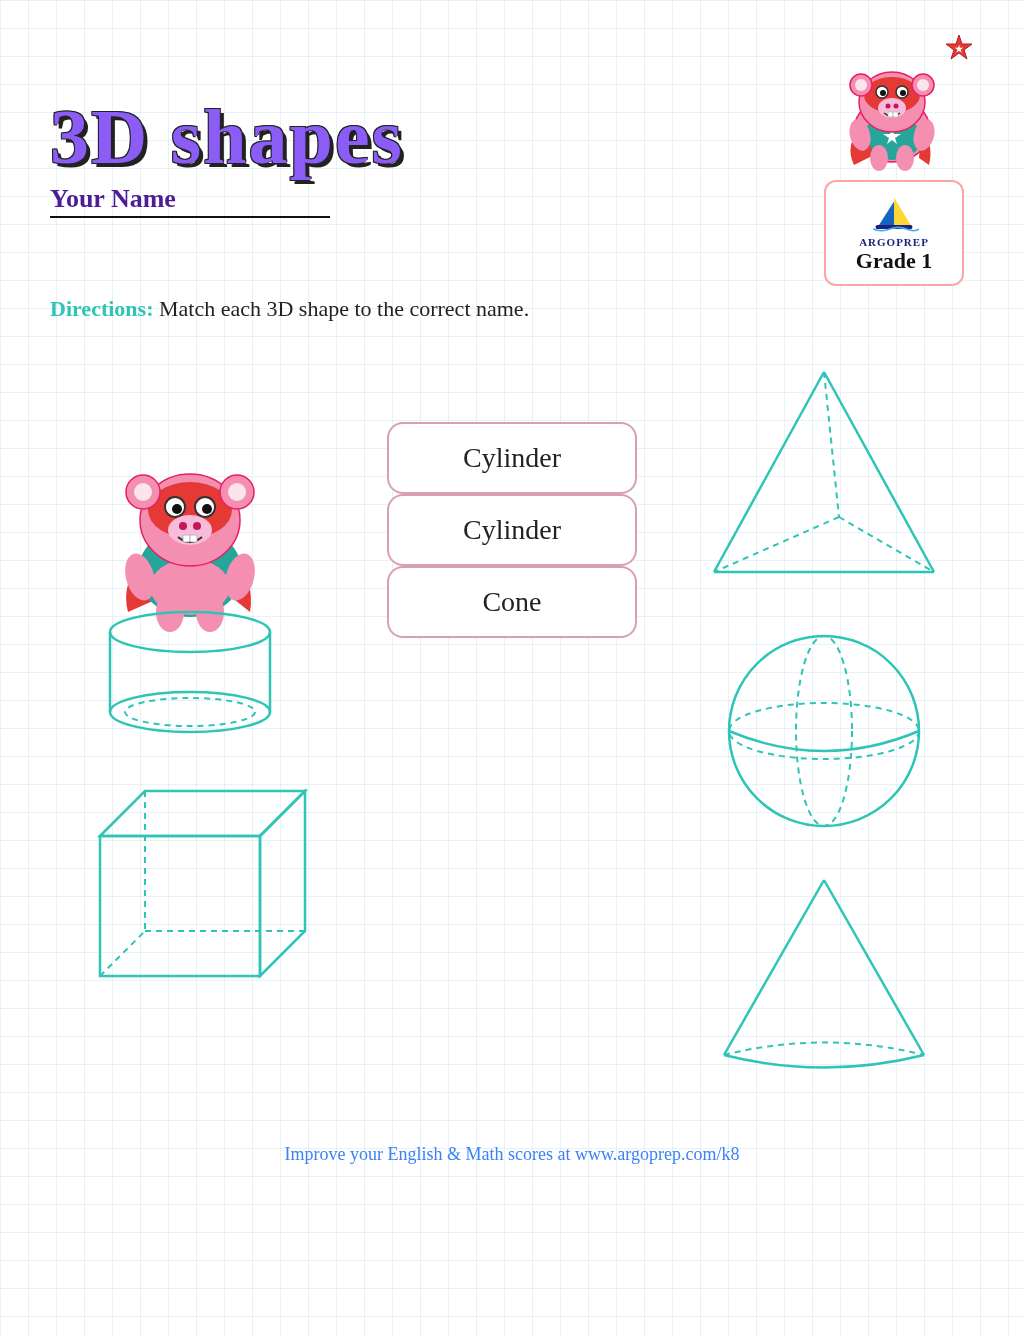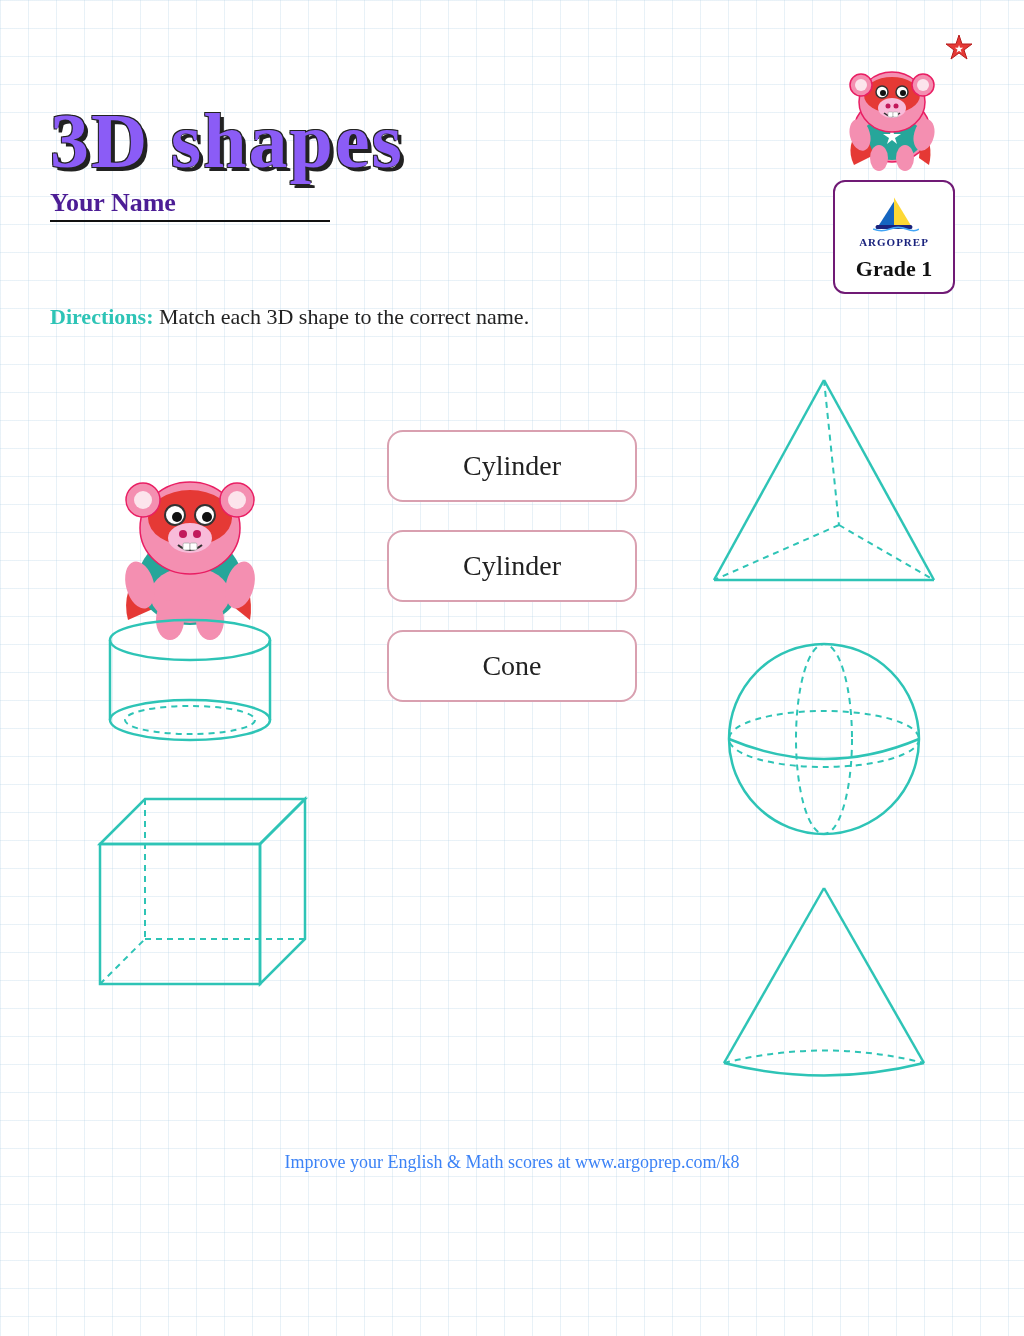--- a/index.html
+++ b/index.html
@@ -80,40 +80,39 @@
     }
 
     .hippo-header {
       width: 160px;
       height: 140px;
       position: relative;
     }
 
     
     .logo-box {
-      border: 2px solid #701a75;
+      border: 2px solid #fca5a5;
       border-radius: 12px;
       padding: 10px 16px;
       background: white;
       text-align: center;
-      width: 122px;
+      width: 140px;
     }
 
     .logo-box .brand {
       font-size: 11px;
       font-weight: 700;
       color: #1a237e;
       letter-spacing: 1px;
     }
 
     .logo-box .grade {
       font-size: 22px;
       font-weight: 700;
       color: #111;
-      margin-top: 8px;
     }
 
     
     .directions {
       font-size: 22px;
       color: #222;
       margin-bottom: 30px;
     }
 
     .directions span.dir-label {
@@ -136,21 +135,20 @@
       gap: 40px;
       width: 300px;
       flex-shrink: 0;
       padding-top: 20px;
     }
 
     .middle-labels {
       display: flex;
       flex-direction: column;
       align-items: center;
-      gap: 28px;
       flex: 1;
       padding-top: 70px;
     }
 
     .right-shapes {
       display: flex;
       flex-direction: column;
       align-items: center;
       gap: 30px;
       width: 300px;

